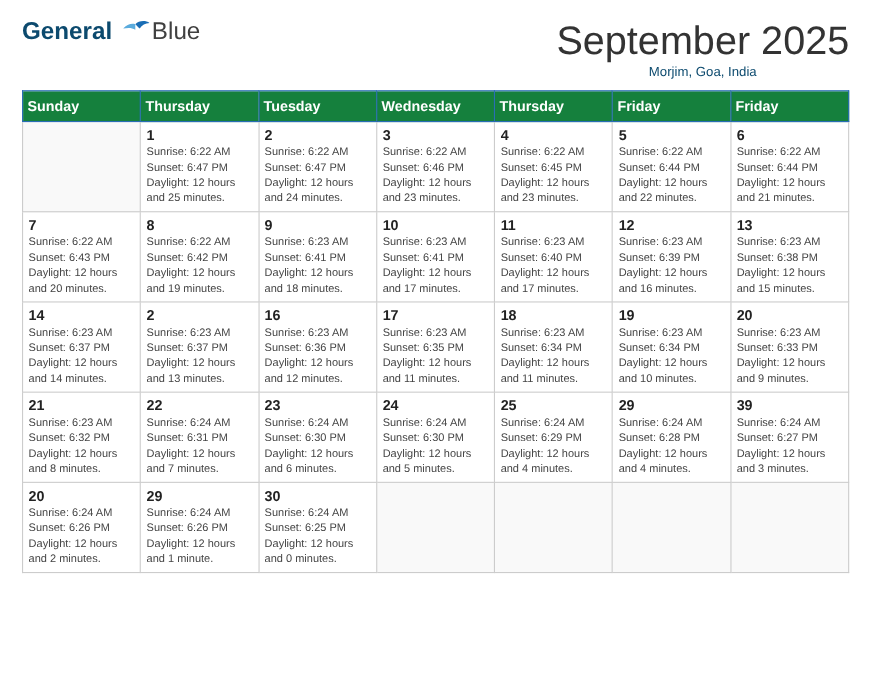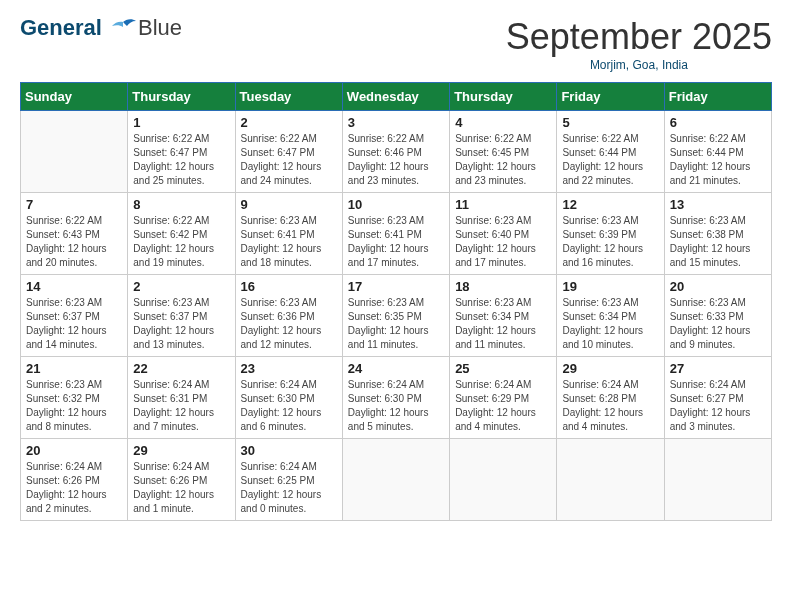--- a/index.html
+++ b/index.html
@@ -297,21 +297,21 @@
 and 4 minutes.</div>
           </td>
           <td>
             <span class="day-num">29</span>
             <div class="day-info" style="white-space: pre-line;">Sunrise: 6:24 AM
 Sunset: 6:28 PM
 Daylight: 12 hours
 and 4 minutes.</div>
           </td>
           <td>
-            <span class="day-num">27</span>
+            <span class="day-num">39</span>
             <div class="day-info" style="white-space: pre-line;">Sunrise: 6:24 AM
 Sunset: 6:27 PM
 Daylight: 12 hours
 and 3 minutes.</div>
           </td>
         </tr>
         <tr>
           <td>
             <span class="day-num">20</span>
             <div class="day-info" style="white-space: pre-line;">Sunrise: 6:24 AM

